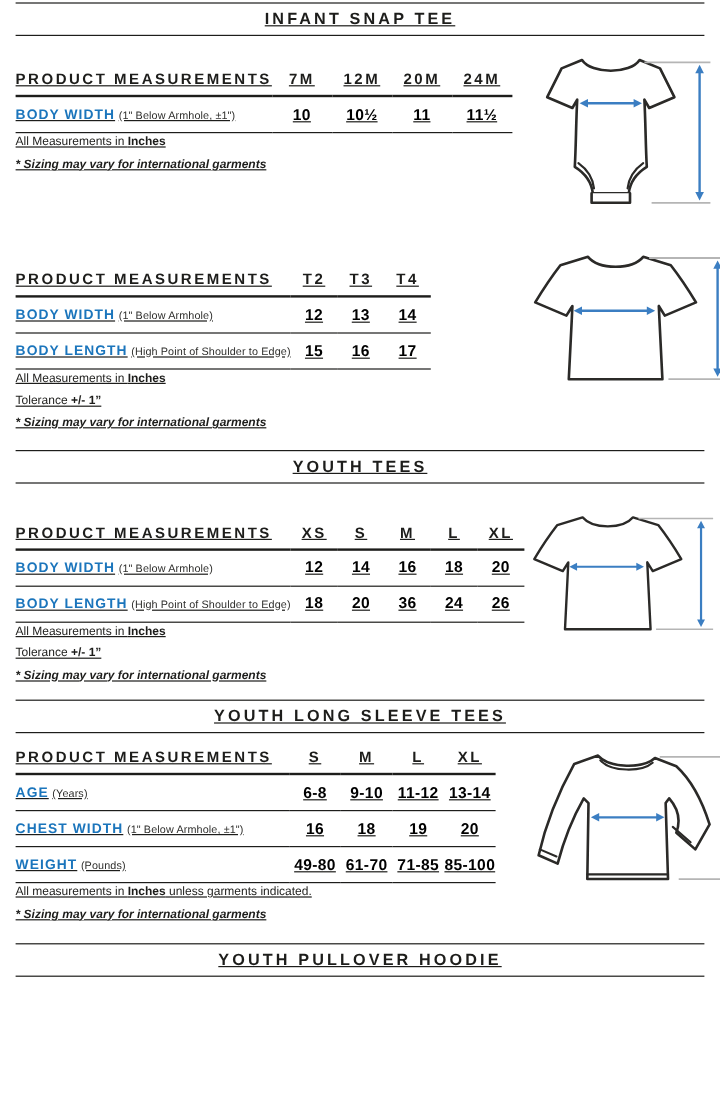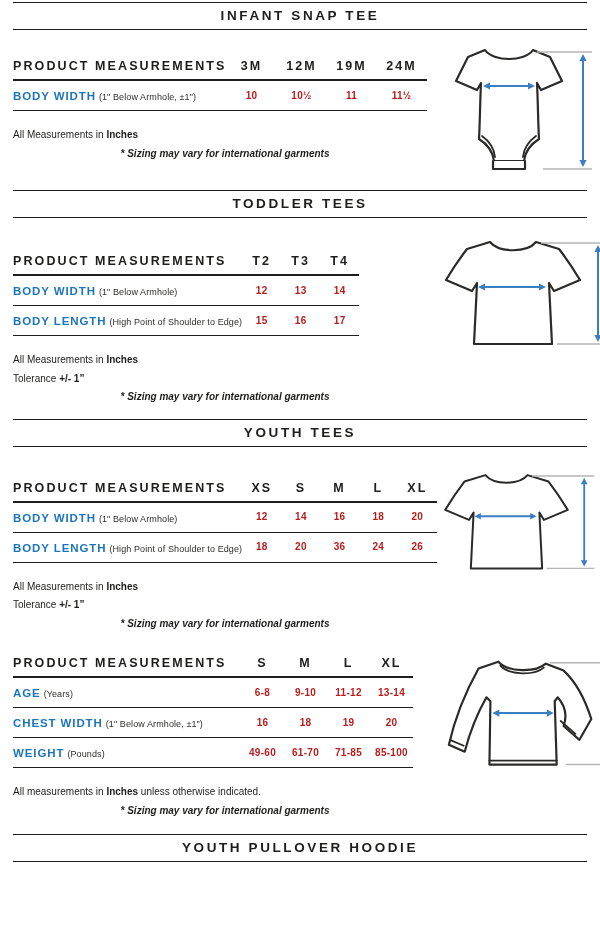--- a/index.html
+++ b/index.html
@@ -2,21 +2,21 @@
 <html><head>
 <meta charset="utf-8">
 <style>
   * { box-sizing: border-box; }
   html,body { margin:0; padding:0; background:#ffffff; }
   body {
     width:600px; height:926px; overflow:hidden;
     font-family:"Liberation Sans", sans-serif;
     color:#1d1d1b;
   }
-  .page { width:600px; height:926px; padding:2px 13px 0 13px; overflow:hidden; }
+  .page { width:600px; height:926px; padding:2px 13px 0 13px; overflow:hidden;text-decoration:underline; }
 
   
   .title-bar {
     border-top:1.5px solid #1d1d1b;
     border-bottom:1.5px solid #1d1d1b;
     text-align:center;
     padding:5px 0 6px 0;
   }
   .title-bar h2 {
     margin:0; font-size:13.5px; font-weight:bold; letter-spacing:2.6px;
@@ -30,32 +30,32 @@
   table { border-collapse:collapse; table-layout:fixed; }
   th {
     border-bottom:2.5px solid #1d1d1b;
     font-size:12.5px; font-weight:bold; letter-spacing:2.1px;
     padding:3px 0 6px 0; text-align:center; white-space:nowrap; color:#1d1d1b;margin-top:24px;
   }
   th.label-col { text-align:left; }
   td { border-bottom:1.5px solid #1d1d1b; padding:5px 0 6px 0; white-space:nowrap; }
   .row-label { color:#1b75bc; font-weight:bold; font-size:11.5px; letter-spacing:0.9px;text-align:right; }
   .row-note  { font-size:9px; color:#2e2e2c; margin-left:3px; letter-spacing:0.1px; }
-  td.val { color:#b91c1c; font-weight:bold; font-size:10px; text-align:center; letter-spacing:0.3px; }
+  td.val { color:#000000; font-weight:bold; font-size:13px; text-align:center; letter-spacing:0.3px; }
 
   
   .t-infant  .label-col{width:212px} .t-infant  .vcol{width:50px}
   .t-toddler .label-col{width:214px} .t-toddler .vcol{width:39px}
   .t-youth   .label-col{width:215px} .t-youth   .vcol{width:41px}
   .t-ls      .label-col{width:228px} .t-ls      .vcol{width:43px}
 
-  .notes { margin-top:16px; font-size:10px; line-height:1.5; color:#1d1d1b; }
+  .notes { margin-top:0; font-size:10px; line-height:1.5; color:#1d1d1b; }
   .notes p { margin:0 0 3.5px 0; }
   .notes b { font-weight:bold; }
-  .disclaimer { font-weight:bold; font-style:italic;text-align:center; }
+  .disclaimer { font-weight:bold; font-style:italic; }
 
   
   .sec-1 .col-left table { margin-top:26px; }
   .sec-2 .col-left table { margin-top:33px; }
   .sec-3 .col-left table { margin-top:31px; }
   .sec-4 .col-left table { margin-top:10px; }
   .sec-1 { padding-bottom:10px; }
   .sec-2 { padding-bottom:11px; }
   .sec-3 { padding-bottom:9px; }
   .sec-4 { padding-bottom:13px; }
@@ -78,23 +78,23 @@
   <section class="sec-1">
     <div class="title-bar">
       <h2>INFANT SNAP TEE</h2>
     </div>
     <div class="section-content">
       <div class="col-left">
         <table class="t-infant">
           <thead>
             <tr>
               <th class="label-col">PRODUCT MEASUREMENTS</th>
-              <th class="vcol">3M</th>
+              <th class="vcol">7M</th>
               <th class="vcol">12M</th>
-              <th class="vcol">19M</th>
+              <th class="vcol">20M</th>
               <th class="vcol">24M</th>
             </tr>
           </thead>
           <tbody>
             <tr>
               <td class="label-cell">
                 <span class="row-label">BODY WIDTH</span><span class="row-note">(1" Below Armhole, ±1")</span>
               </td>
               <td class="val">10</td>
               <td class="val">10½</td>
@@ -125,23 +125,20 @@
             <line class="arrow-line" x1="146" y1="17" x2="146" y2="120"></line>
             <polygon class="arrow-head" points="146,12 142.4,19 149.6,19"></polygon>
             <polygon class="arrow-head" points="146,125 142.4,118 149.6,118"></polygon>
           </g>
         </svg>
       </div>
     </div>
   </section>
 
   <section class="sec-2">
-    <div class="title-bar">
-      <h2>TODDLER TEES</h2>
-    </div>
     <div class="section-content">
       <div class="col-left">
         <table class="t-toddler">
           <thead>
             <tr>
               <th class="label-col">PRODUCT MEASUREMENTS</th>
               <th class="vcol">T2</th>
               <th class="vcol">T3</th>
               <th class="vcol">T4</th>
             </tr>
@@ -251,20 +248,23 @@
             <line class="arrow-line" x1="161" y1="18" x2="161" y2="105"></line>
             <polygon class="arrow-head" points="161,13 157.4,20 164.6,20"></polygon>
             <polygon class="arrow-head" points="161,110 157.4,103 164.6,103"></polygon>
           </g>
         </svg>
       </div>
     </div>
   </section>
 
   <section class="sec-4">
+    <div class="title-bar">
+      <h2>YOUTH LONG SLEEVE TEES</h2>
+    </div>
     <div class="section-content">
       <div class="col-left">
         <table class="t-ls">
           <thead>
             <tr>
               <th class="label-col">PRODUCT MEASUREMENTS</th>
               <th class="vcol">S</th>
               <th class="vcol">M</th>
               <th class="vcol">L</th>
               <th class="vcol">XL</th>
@@ -286,29 +286,29 @@
               </td>
               <td class="val">16</td>
               <td class="val">18</td>
               <td class="val">19</td>
               <td class="val">20</td>
             </tr>
             <tr>
               <td class="label-cell">
                 <span class="row-label">WEIGHT</span><span class="row-note">(Pounds)</span>
               </td>
-              <td class="val">49-60</td>
+              <td class="val">49-80</td>
               <td class="val">61-70</td>
               <td class="val">71-85</td>
               <td class="val">85-100</td>
             </tr>
           </tbody>
         </table>
         <div class="notes">
-          <p><span>All measurements in </span><b>Inches</b><span> unless otherwise indicated.</span></p>
+          <p><span>All measurements in </span><b>Inches</b><span> unless garments indicated.</span></p>
           <p class="disclaimer">* Sizing may vary for international garments</p>
         </div>
       </div>
       <div class="col-right">
         <svg width="183" height="140" viewBox="0 0 185 140">
           <path class="garment" d="M62,8 C72,19 100,19 110,10 L128,17 C140,28 150,47 156,66 L144,87 L128,73 C132,62 129,52 122,44 L119,48 L121,112 L53,112 L54,48 L50,44 C42,58 33,80 28,99 L12,92 C17,70 27,42 42,15 Z"></path>
           <path class="seam" d="M64,12 C73,22 99,22 108,14"></path>
           <path class="seam" d="M53,108 L121,108"></path>
           <path class="seam" d="M27,93 L13,87"></path>
           <path class="seam" d="M140,81 L125,68"></path>

